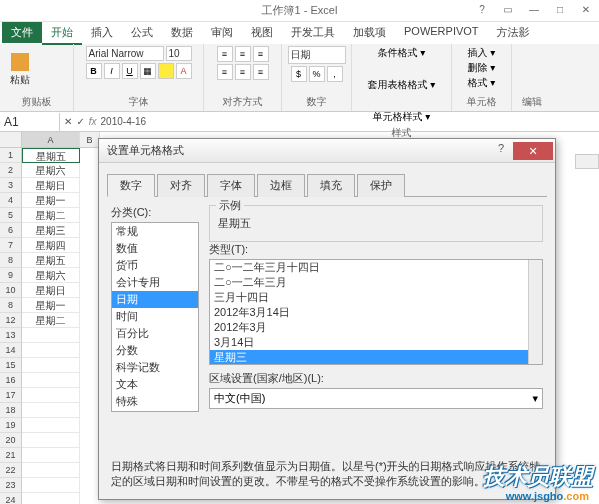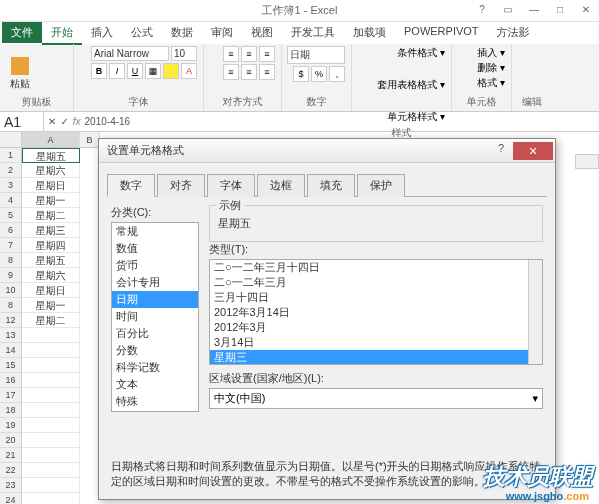--- a/index.html
+++ b/index.html
@@ -8,28 +8,28 @@
 .titlebar .title{color:#666;font-size:11px}
 .winbtns{position:absolute;right:0;top:0;display:flex}
 .winbtn{width:26px;height:18px;display:flex;align-items:center;justify-content:center;color:#666;font-size:10px}
 .menubar{height:22px;background:#fff;display:flex;align-items:flex-start;padding:0 2px}
 .mtab{padding:3px 9px;color:#444;font-size:11px;cursor:pointer}
 .mtab.file{background:#217346;color:#fff}
 .mtab.active{background:#fff;color:#217346;border-bottom:2px solid #217346}
 .ribbon{height:68px;background:#f3f3f3;display:flex;border-bottom:1px solid #ccc}
 .rgroup{border-right:1px solid #ddd;padding:2px 6px;display:flex;flex-direction:column;justify-content:space-between;position:relative}
 .rgroup .glabel{font-size:10px;color:#666;text-align:center;padding-top:2px}
-.rgroup .gcontent{display:flex;align-items:flex-end;gap:4px;flex:1}
+.rgroup .gcontent{display:flex;align-items:center;gap:4px;flex:1}
 .ribbtn{display:flex;flex-direction:column;align-items:center;padding:2px 4px;font-size:10px;color:#333}
 .ribbtn .ico{width:18px;height:18px;background:#e8a23a;margin-bottom:2px}
 .smallrow{display:flex;gap:2px;align-items:center}
 .smallbtn{width:16px;height:16px;border:1px solid #ccc;font-size:9px;display:flex;align-items:center;justify-content:center;background:#fff}
 .fontsel{font-size:10px;border:1px solid #ccc;background:#fff;padding:1px 2px;color:#333}
 .namebox-row{height:20px;display:flex;align-items:center;border-bottom:1px solid #ccc;background:#fff}
-.namebox{width:44px;border-right:1px solid #ccc;padding:2px 4px;font-size:14px;color:#333}
+.namebox{width:60px;border-right:1px solid #ccc;padding:2px 4px;font-size:12px;color:#333}
 .fxarea{display:flex;align-items:center;gap:4px;padding:0 4px;font-size:10px;color:#555}
 .fxlabel{font-style:italic;color:#888}
 .grid{display:flex;position:relative}
 .rowhdrs{width:22px;background:#f0f0f0}
 .rowhdr{height:15px;border-bottom:1px solid #ddd;border-right:1px solid #ccc;font-size:9px;color:#444;text-align:center;line-height:15px}
 .colhdrs{display:flex;background:#f0f0f0;height:16px}
 .colhdr{border-right:1px solid #ddd;border-bottom:1px solid #ccc;font-size:9px;color:#444;text-align:center;line-height:16px}
 .colhdr.A{width:58px;background:#d8d8d8}
 .cells{position:relative}
 .cell{height:15px;width:58px;border-right:1px solid #e8e8e8;border-bottom:1px solid #e8e8e8;font-size:10px;color:#333;text-align:center;line-height:15px}

